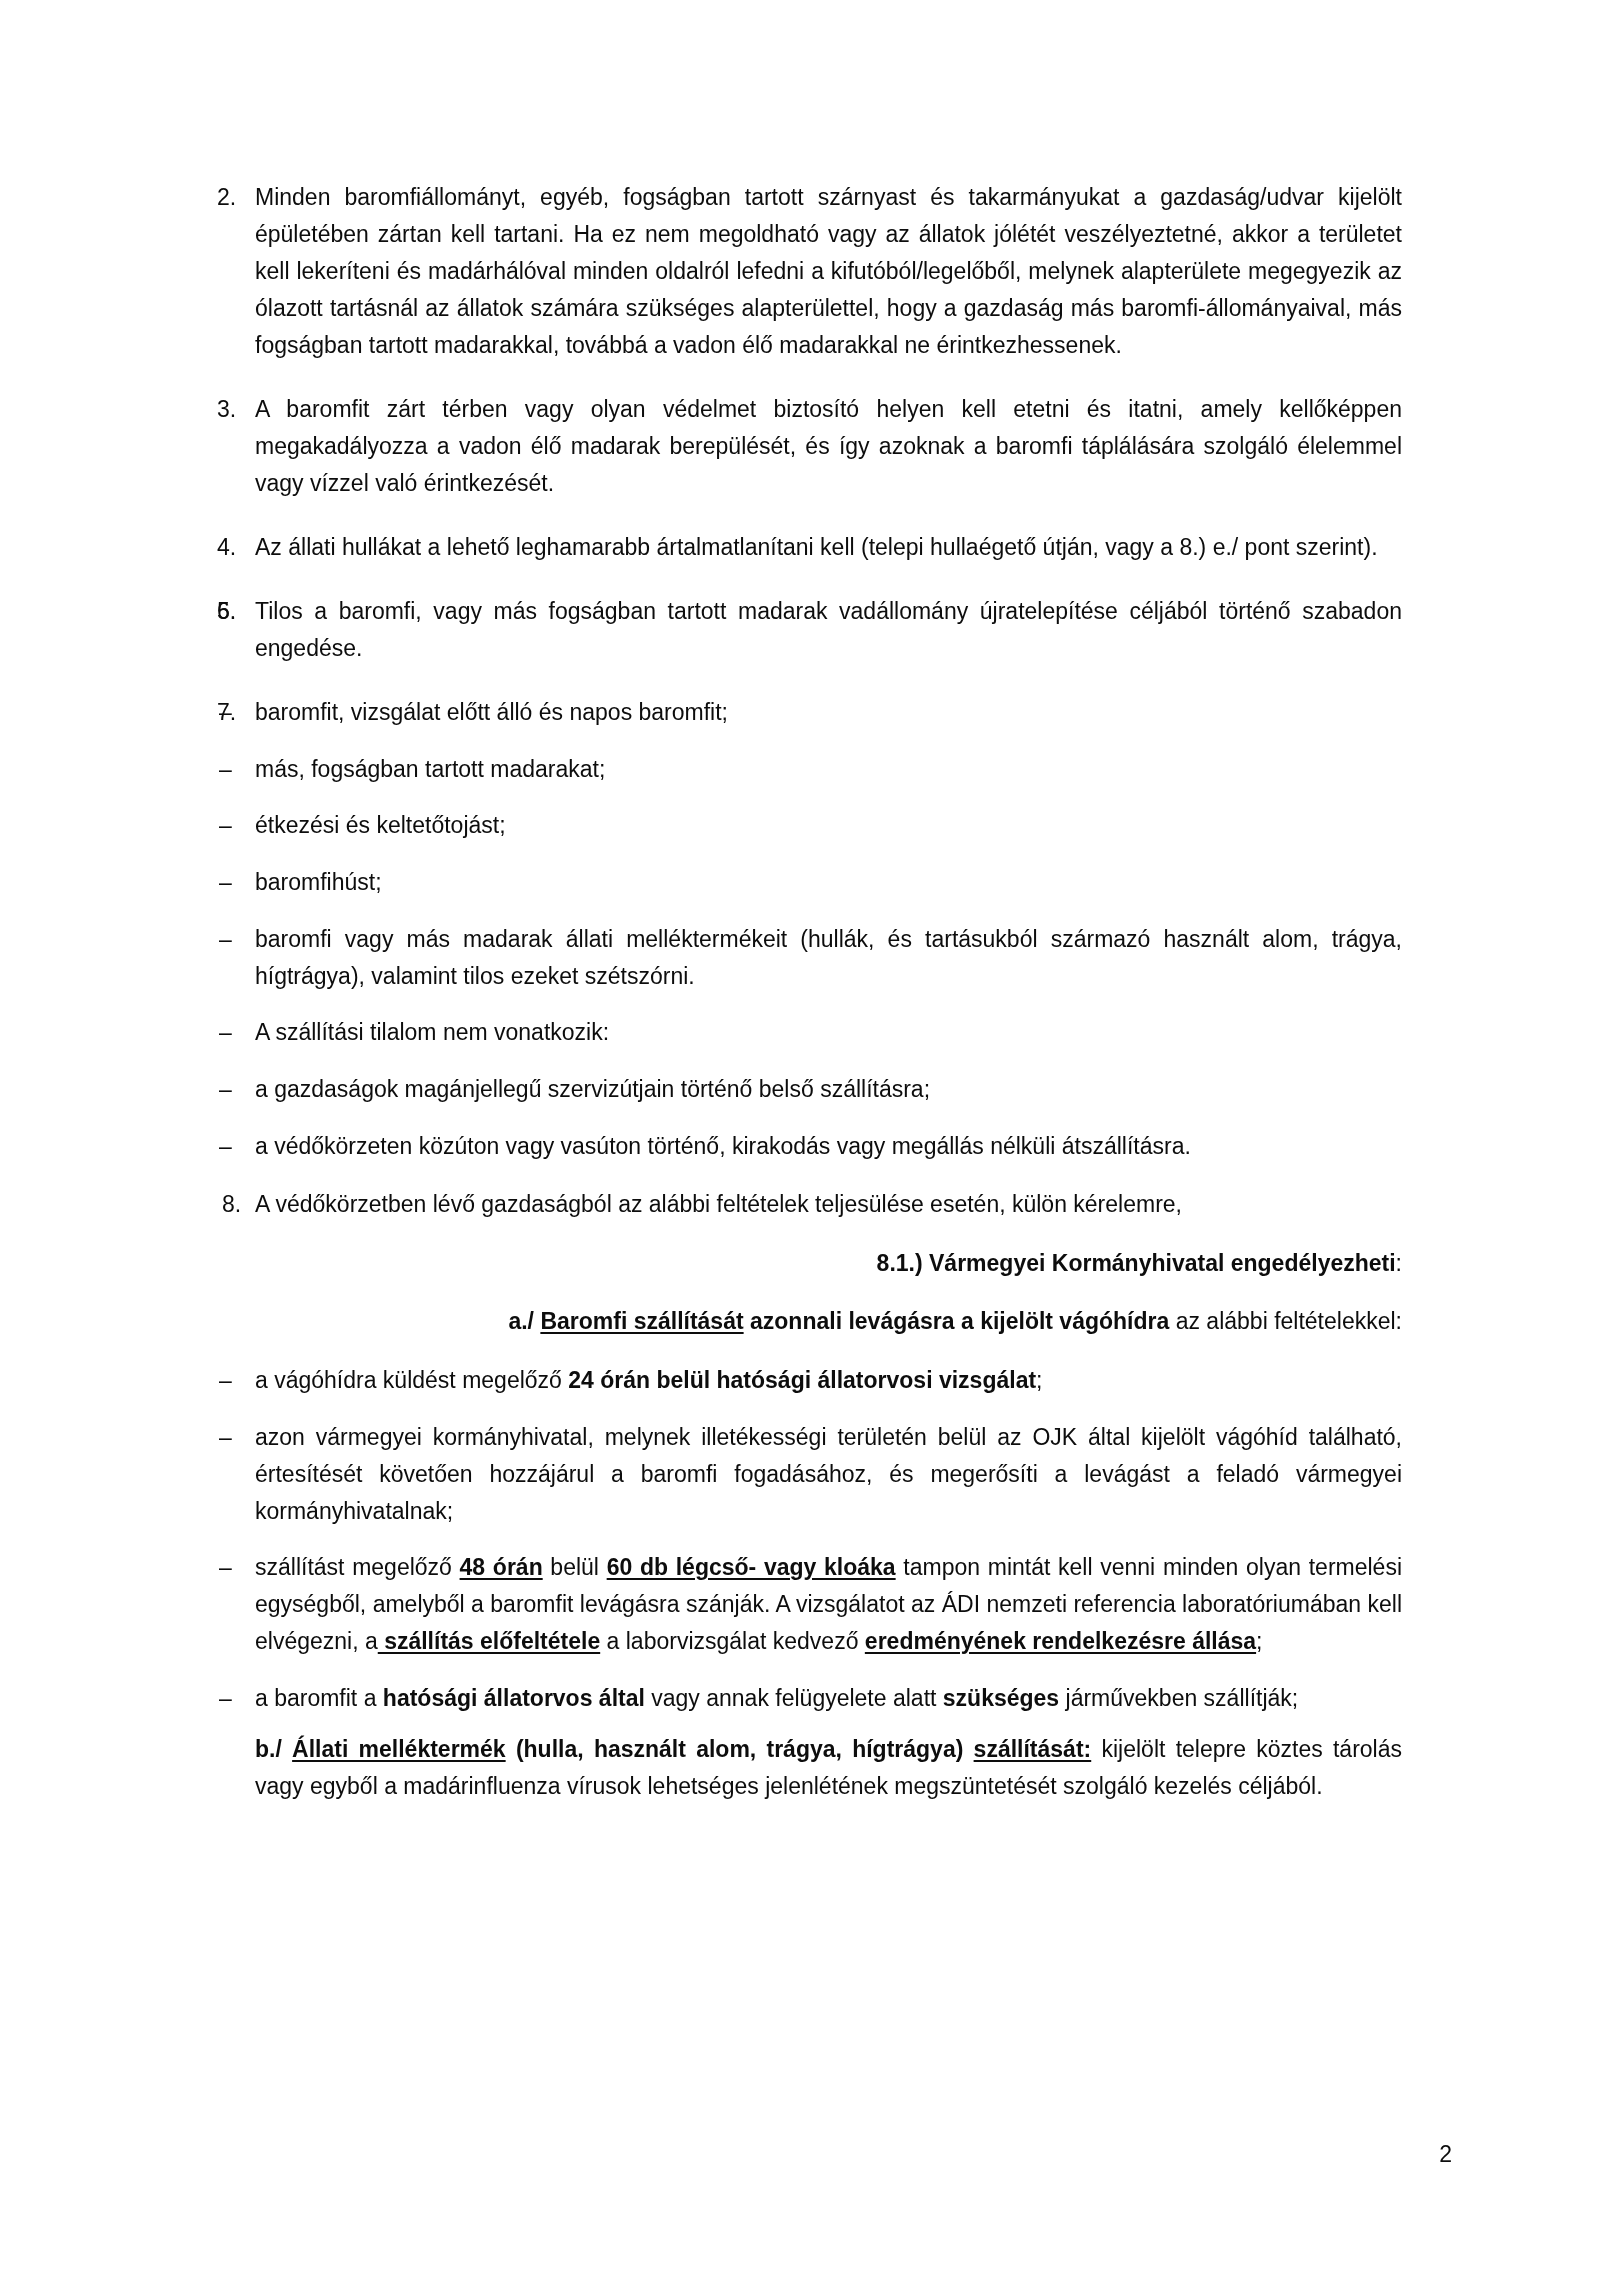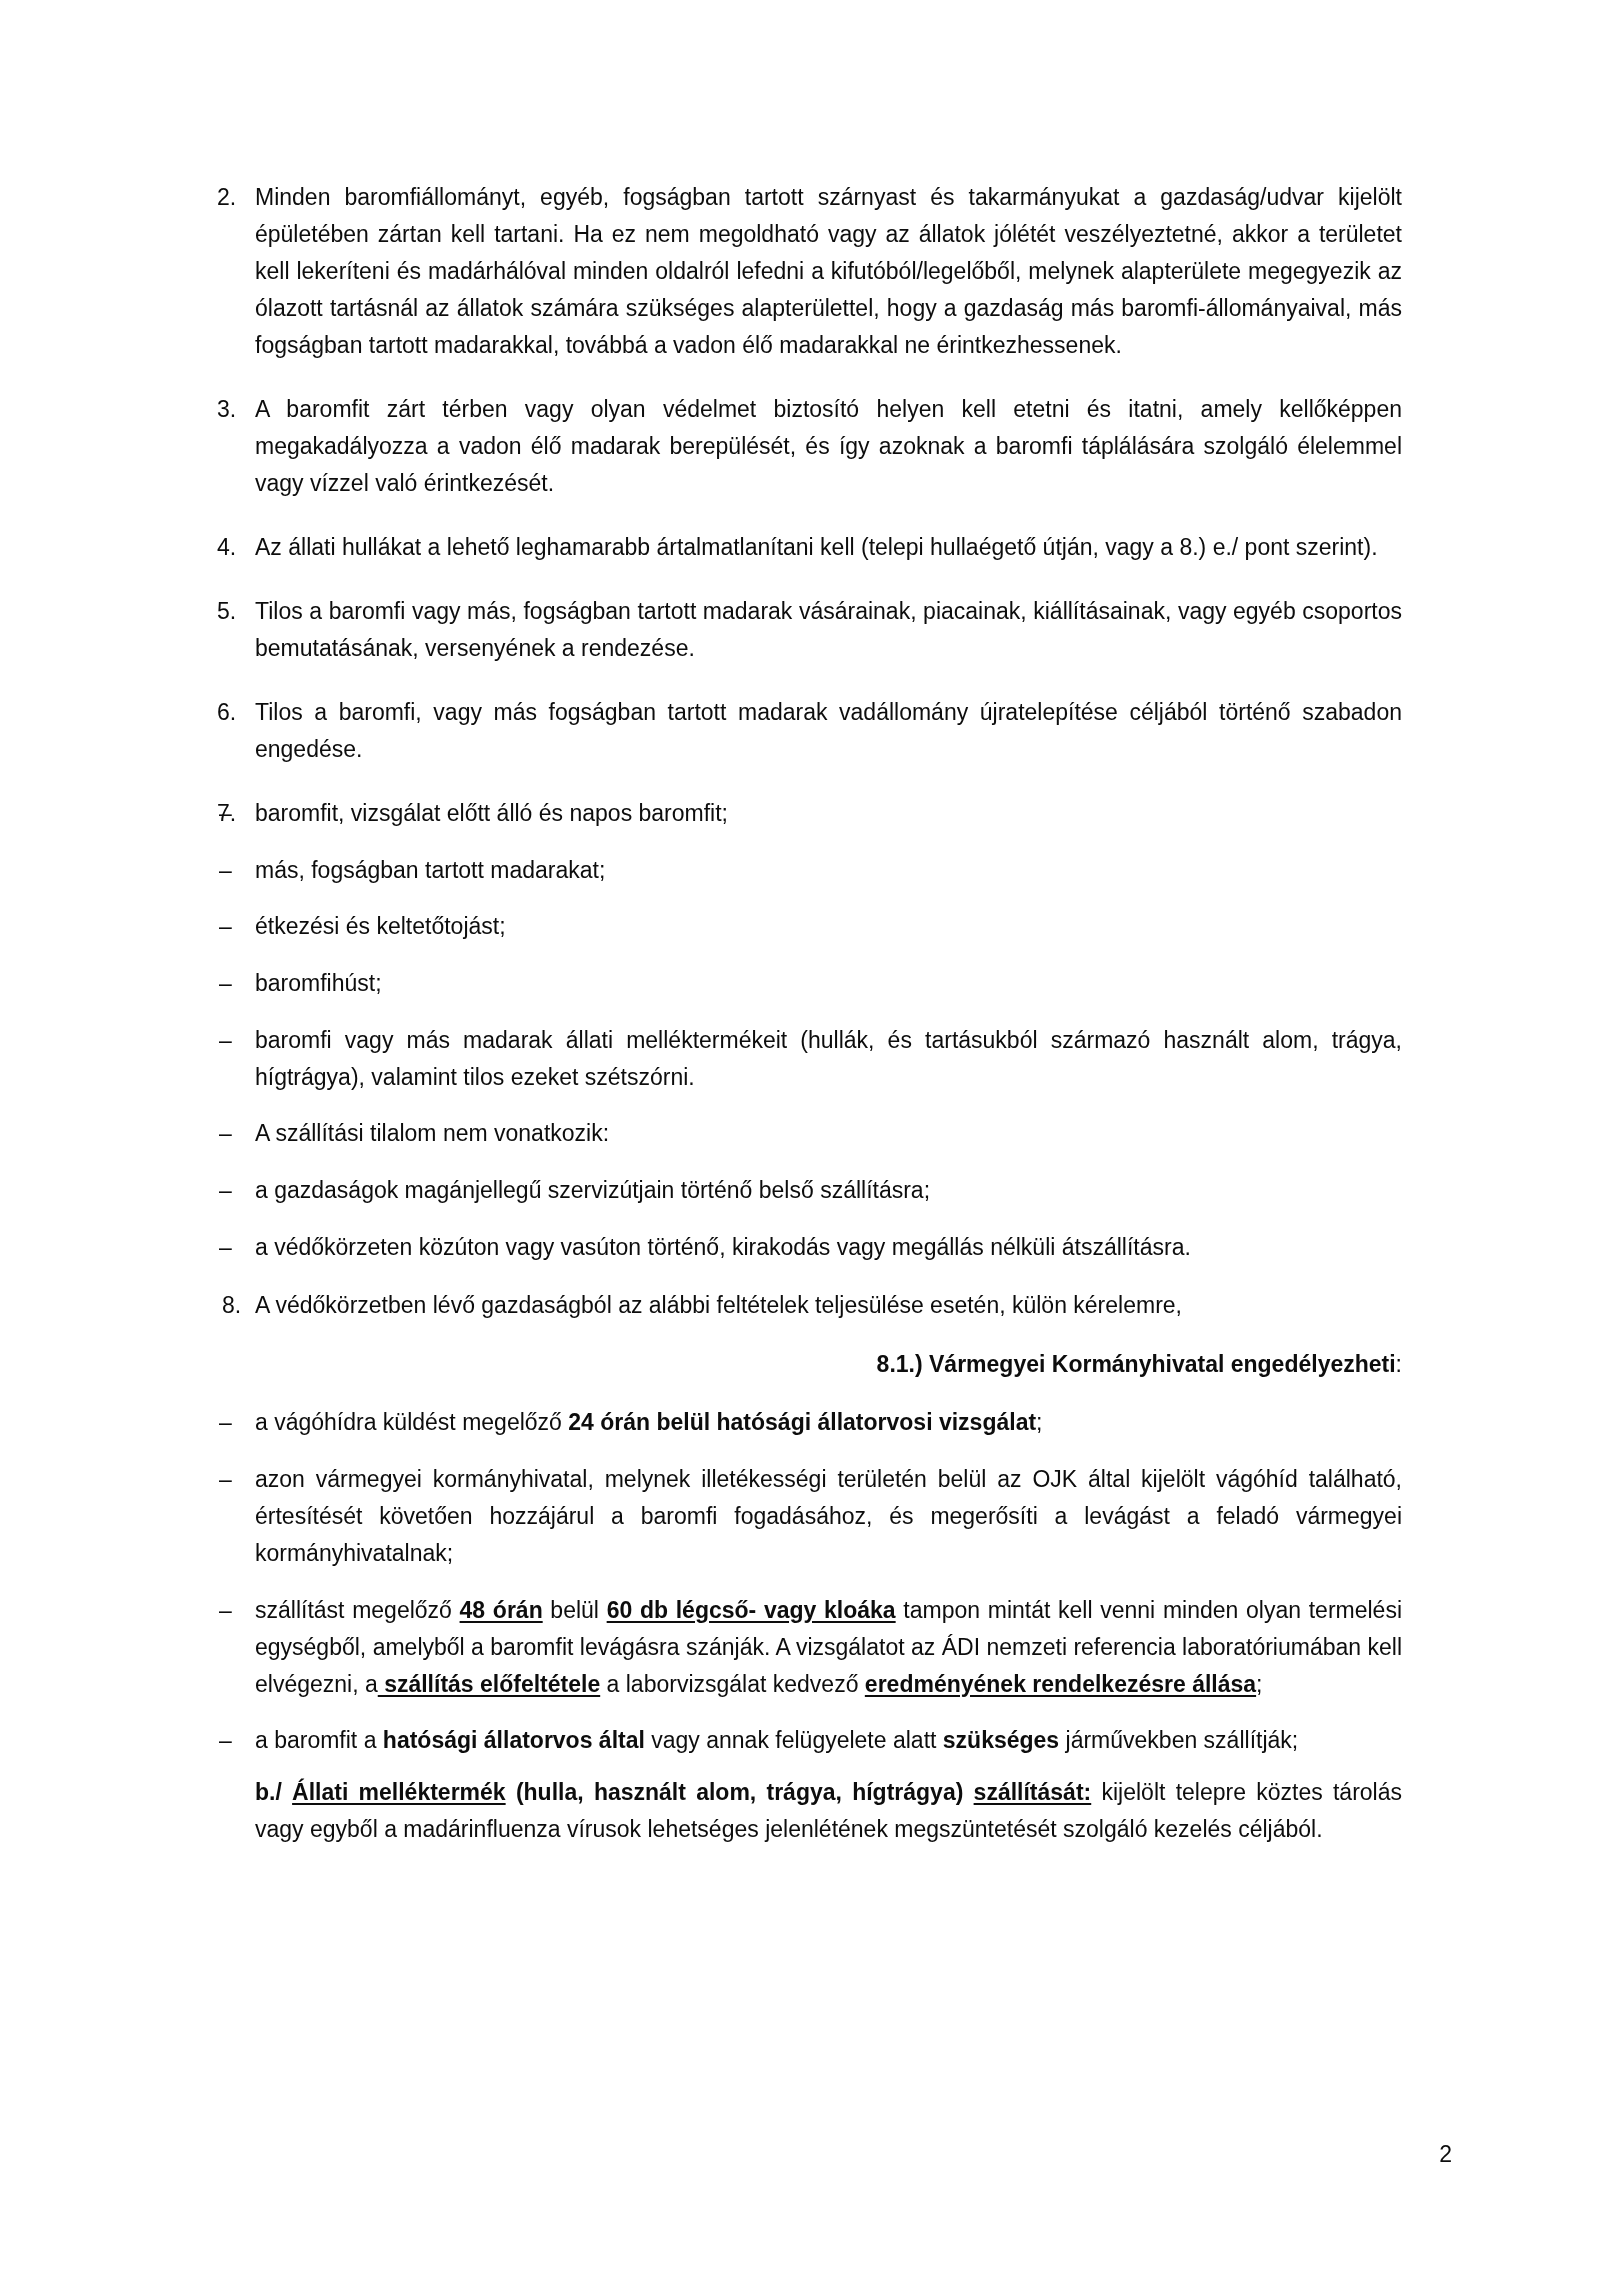--- a/index.html
+++ b/index.html
@@ -113,21 +113,21 @@
 
     <p class="num-item gap-lg">
       <span class="marker">3.</span><span>A baromfit zárt térben vagy olyan védelmet biztosító helyen kell etetni és itatni, amely kellőképpen megakadályozza a vadon élő madarak berepülését, és így azoknak a baromfi táplálására szolgáló élelemmel vagy vízzel való érintkezését.</span>
     </p>
 
     <p class="num-item gap-lg">
       <span class="marker">4.</span><span>Az állati hullákat a lehető leghamarabb ártalmatlanítani kell (telepi hullaégető útján, vagy a 8.) e./ pont szerint).</span>
     </p>
 
     <p class="num-item gap-lg">
-      <span class="marker">5.</span><span>Tilos a baromfi vagy más, fogságban tartott madarak vásárainak, piacainak, kiállításainak, vagy egyéb csoportos bemutatásának, versenyének a rendezése.</span>
+      <span class="marker">5.</span>
     </p>
 
     <p class="num-item gap-lg">
       <span class="marker">6.</span><span>Tilos a baromfi, vagy más fogságban tartott madarak vadállomány újratelepítése céljából történő szabadon engedése.</span>
     </p>
 
     <p class="num-item gap-md">
       <span class="marker">7.</span>
     </p>
 
@@ -162,20 +162,21 @@
     <p class="dash-item gap-md">
       <span class="marker">–</span><span>a védőkörzeten közúton vagy vasúton történő, kirakodás vagy megállás nélküli átszállításra.</span>
     </p>
 
     <p class="num-item item8 gap-md">
       <span class="marker">8.</span><span>A védőkörzetben lévő gazdaságból az alábbi feltételek teljesülése esetén, külön kérelemre,</span>
     </p>
 
     <p class="heading gap-md"><span class="b">8.1.)</span><span class="b"> Vármegyei Kormányhivatal engedélyezheti</span><span>:</span></p>
 
+    <p class="heading gap-md"><span class="b">a./</span><span> </span><span class="bu">Baromfi szállítását</span><span class="b"> azonnali levágásra a kijelölt vágóhídra</span><span> az alábbi feltételekkel:</span></p>
 
     <p class="dash-item">
       <span class="marker">–</span><span>a vágóhídra küldést megelőző </span><span class="b">24 órán belül hatósági állatorvosi vizsgálat</span><span>;</span>
     </p>
 
     <p class="dash-item">
       <span class="marker">–</span><span>azon vármegyei kormányhivatal, melynek illetékességi területén belül az OJK által kijelölt vágóhíd található, értesítését követően hozzájárul a baromfi fogadásához, és megerősíti a levágást a feladó vármegyei kormányhivatalnak;</span>
     </p>
 
     <p class="dash-item">

